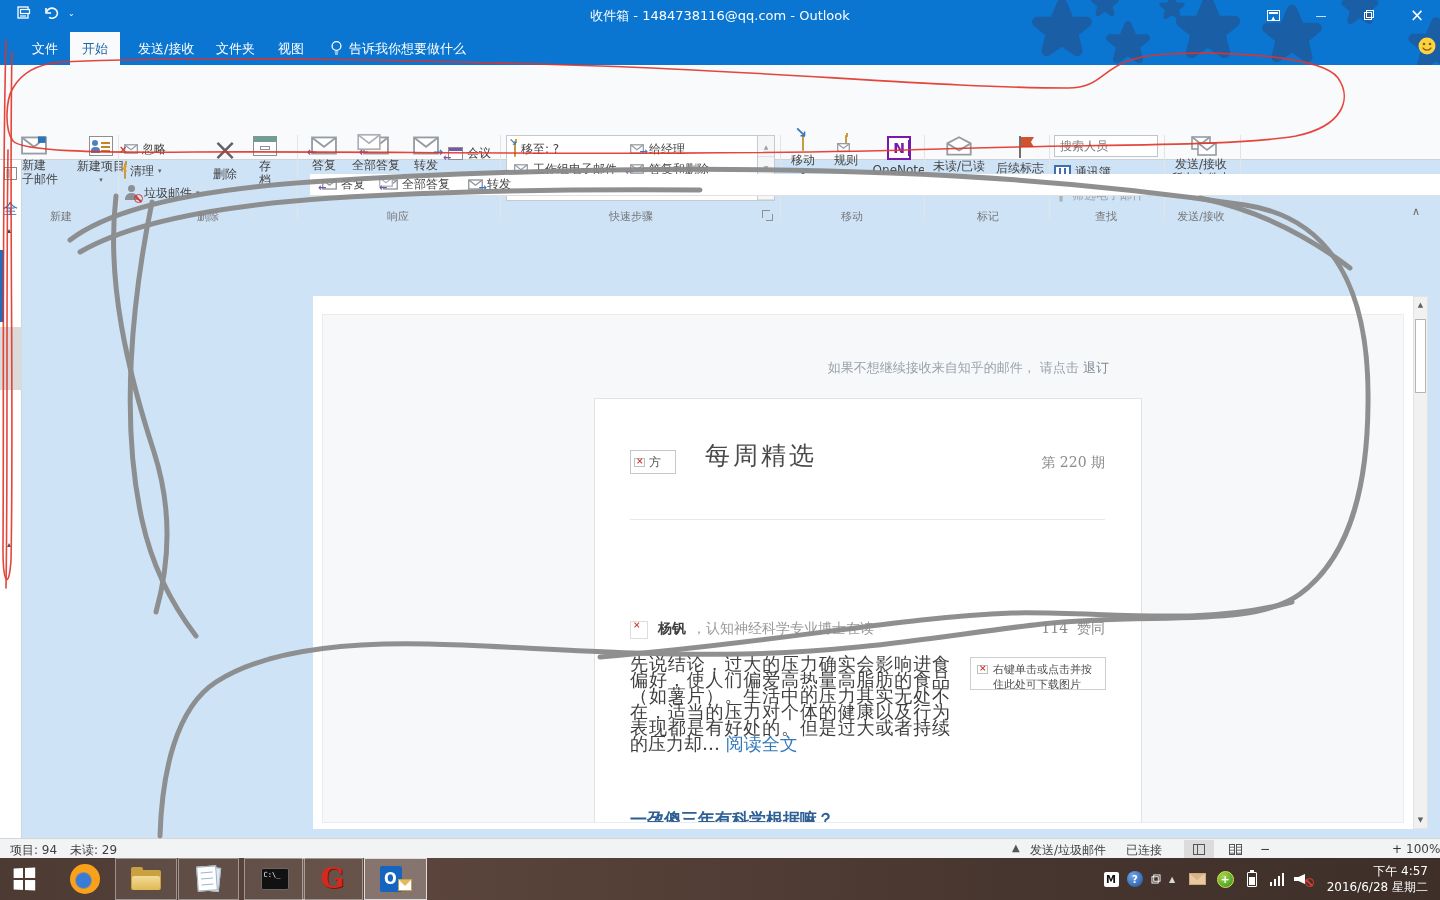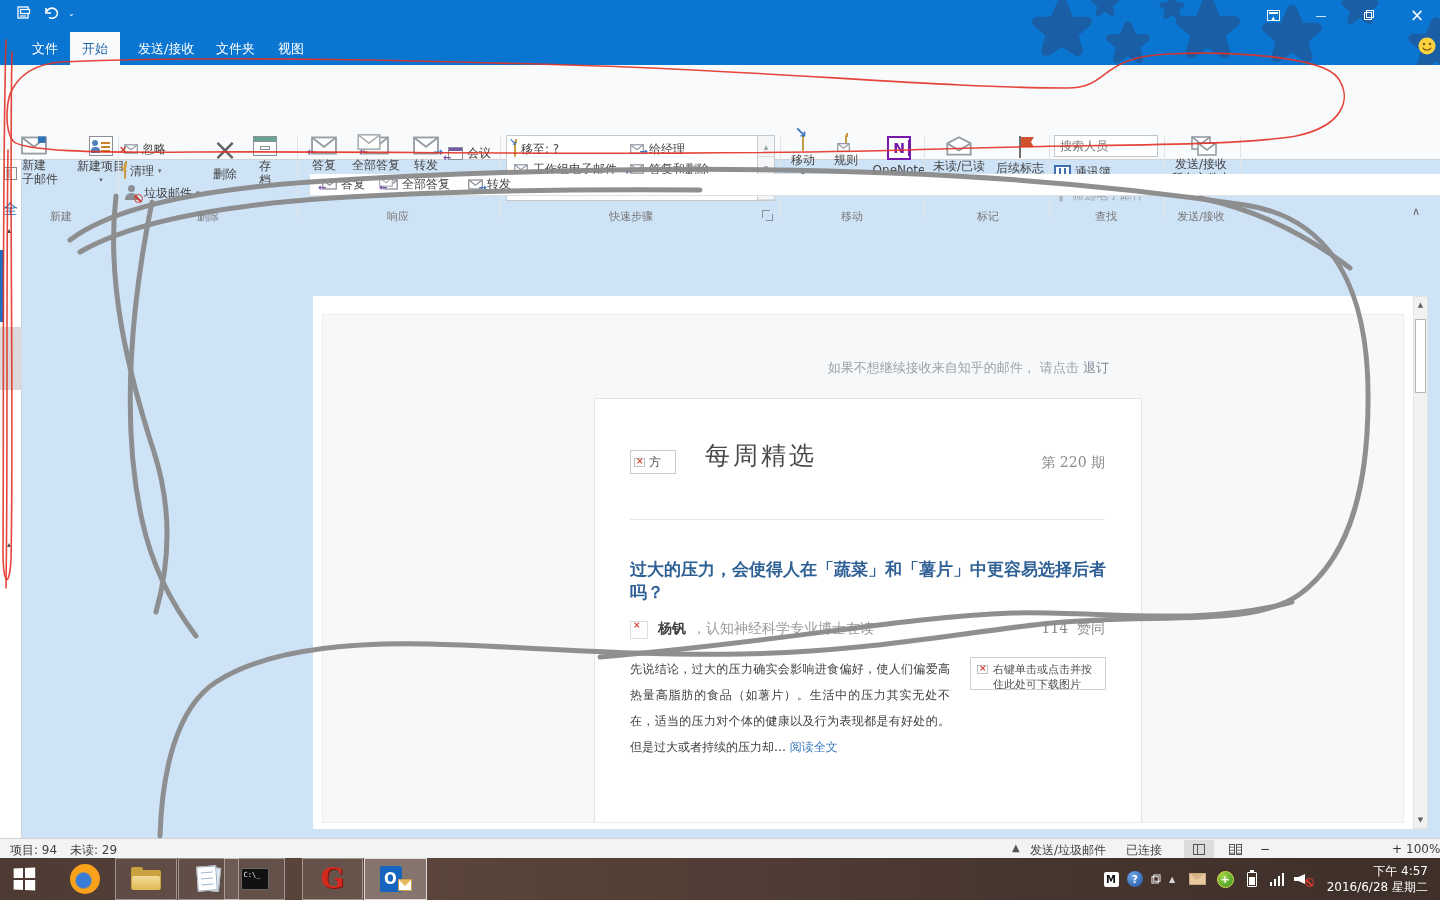--- a/index.html
+++ b/index.html
@@ -97,21 +97,21 @@
 #nl-title{position:absolute;left:110px;top:40px;font-size:25px;color:#4a4a4a;letter-spacing:3px}
 #nl-issue{position:absolute;right:36px;top:55px;font-size:14px;color:#8a8a8a}
 #nl-div{position:absolute;left:35px;right:36px;top:120px;height:1px;background:#e8e8e8}
 .art-title{position:absolute;left:35px;width:482px;font-size:17px;line-height:23px;font-weight:700;color:#2e6095;cursor:pointer}
 #author-row{position:absolute;left:35px;top:221px;right:36px;height:20px;font-size:14px}
 #author-row .av{position:absolute;left:0;top:1px;width:18px;height:18px;border:1px solid #ddd;background:#fff}
 #author-row .av:before{content:"×";position:absolute;left:2px;top:-2px;color:#d03b2f;font-size:9px;font-weight:700}
 #author-name{position:absolute;left:28px;color:#404040;font-weight:700}
 #author-desc{position:absolute;left:62px;color:#9a9a9a}
 #votes{position:absolute;right:0;color:#8a8a8a}
-#body-text{position:absolute;left:35px;top:257px;width:320px;font-size:12px;line-height:26px;color:#3f3f3f;text-align:justify}
+#body-text{position:absolute;left:35px;top:257px;width:320px;font-size:18px;line-height:16px;color:#3f3f3f;text-align:justify}
 #read-more{color:#3579bc;cursor:pointer}
 #img-ph{position:absolute;left:375px;top:258px;width:136px;height:33px;border:1px solid #cfcfcf;background:#fff;overflow:hidden;display:flex;gap:5px;padding:4px 4px 0 6px;font-family:"DejaVu Sans",sans-serif}
 #img-ph .txt{font-size:11px;line-height:15px;color:#4a4a4a}
 
 #vscroll{position:absolute;left:1413px;top:296px;width:15px;height:533px;background:#f1f1f2;border:1px solid #e3e3e3}
 .sc-btn{position:absolute;left:0;width:13px;height:16px;display:flex;align-items:center;justify-content:center;color:#606060;font-size:7px;cursor:pointer}
 #sc-thumb{position:absolute;left:1px;top:22px;width:11px;height:74px;background:#fff;border:1px solid #b5b5b5;cursor:pointer}
 
 #statusbar{position:absolute;left:0;top:838px;width:1440px;height:20px;background:#f2f3f4;border-top:1px solid #d5d5d5;font-size:12px;color:#3f3f3f}
 #statusbar .t{position:absolute;top:3px}
@@ -191,20 +191,21 @@
             <path d="M4 11 h6" stroke="#fff" stroke-width="1.2"></path>
           </svg>
       </span>
       <span class="qat-btn" style="left:42px">
         <svg width="17" height="15" viewBox="0 0 17 15">
             <path d="M4 3 L4 8 L9 8" fill="none" stroke="#fff" stroke-width="1.6"></path>
             <path d="M4.5 7.5 A5.5 5 0 1 1 7 12.4" fill="none" stroke="#fff" stroke-width="1.6"></path>
           </svg>
       </span>
       <span class="qat-btn" style="left:68px;top:9px;font-size:8px">⌄</span>
+      <div id="title-text">收件箱 - 1484738116@qq.com - Outlook</div>
       <div class="wc" style="left:1256px">
         <span class="wc-box">
             <i></i>
             <b>▴</b>
           </span>
       </div>
       <div class="wc" style="left:1304px">
           <span style="font-size:11px">—</span>
         </div>
       <div class="wc" style="left:1352px">
@@ -226,20 +227,27 @@
         </div>
       <div class="tab" style="left:114px">
           <span>发送/接收</span>
         </div>
       <div class="tab" style="left:192px">
           <span>文件夹</span>
         </div>
       <div class="tab" style="left:254px">
           <span>视图</span>
         </div>
+      <div class="tab" style="left:306px;gap:6px">
+        <svg width="13" height="17" viewBox="0 0 13 17">
+            <circle cx="6.5" cy="6" r="4.4" fill="none" stroke="#fff" stroke-width="1.3"></circle>
+            <path d="M4.7 12 h3.6 M5 14 h3" stroke="#fff" stroke-width="1.2"></path>
+          </svg>
+        <span>告诉我你想要做什么</span>
+      </div>
       <span id="smiley">
         <svg width="18" height="18" viewBox="0 0 18 18">
             <circle cx="9" cy="9" r="8.5" fill="#ffd33e"></circle>
             <circle cx="6" cy="7" r="1.3" fill="#7a5b12"></circle>
             <circle cx="12" cy="7" r="1.3" fill="#7a5b12"></circle>
             <path d="M5 11 a4.5 4 0 0 0 8 0" fill="none" stroke="#7a5b12" stroke-width="1.4" stroke-linecap="round"></path>
           </svg>
       </span>
     </div>
   </div>
@@ -539,35 +547,35 @@
         <a>退订</a>
       </div>
       <div id="card">
         <div id="logo-box">
           <span class="brimg"></span>
           <span style="font-size:12px;color:#555">方</span>
         </div>
         <div id="nl-title">每周精选</div>
         <div id="nl-issue">第 220 期</div>
         <div id="nl-div"></div>
-        <div class="art-title" style="top:159px">过大的压力，会使得人在「蔬菜」和「薯片」中更容易选择后者吗？</div>
         <div id="author-row">
           <span class="av"></span>
           <span id="author-name">杨钒</span>
           <span id="author-desc">，认知神经科学专业博士在读</span>
           <span id="votes"><span>114</span>&nbsp;&nbsp;<span>赞同</span></span>
         </div>
         <div id="body-text">
           <span>先说结论，过大的压力确实会影响进食偏好，使人们偏爱高热量高脂肪的食品（如薯片）。生活中的压力其实无处不在，适当的压力对个体的健康以及行为表现都是有好处的。但是过大或者持续的压力却…</span>
           <span id="read-more">阅读全文</span>
         </div>
         <div id="img-ph">
           <span class="brimg" style="margin-top:3px"></span>
           <span class="txt"><span>右键单击或点击并按</span><br><span>住此处可下载图片</span></span>
         </div>
+        <div class="art-title" style="top:409px">一孕傻三年有科学根据嘛？</div>
       </div>
     </div>
   </div>
 
   <div id="vscroll">
     <span class="sc-btn" style="top:0">▲</span>
     <span id="sc-thumb"></span>
     <span class="sc-btn" style="bottom:0">▼</span>
   </div>
 
@@ -613,21 +621,21 @@
     <div class="tb-btn tb-box" style="left:178px;width:61px">
       <span class="noteic">
           <span class="p2"></span>
           <span class="p1">
             <i></i>
             <i></i>
             <i></i>
           </span>
         </span>
     </div>
-    <div class="tb-btn tb-box" style="left:224px;width:61px">
+    <div class="tb-btn tb-box" style="left:244px;width:61px">
       <span class="cmdic">C:\_</span>
     </div>
     <div class="tb-btn tb-box" style="left:302px;width:61px">
       <span class="gic">G</span>
     </div>
     <div class="tb-btn tb-box active" style="left:364px;width:63px">
       <span class="olic">
           <span class="sq">O</span>
           <span class="en"></span>
         </span>

